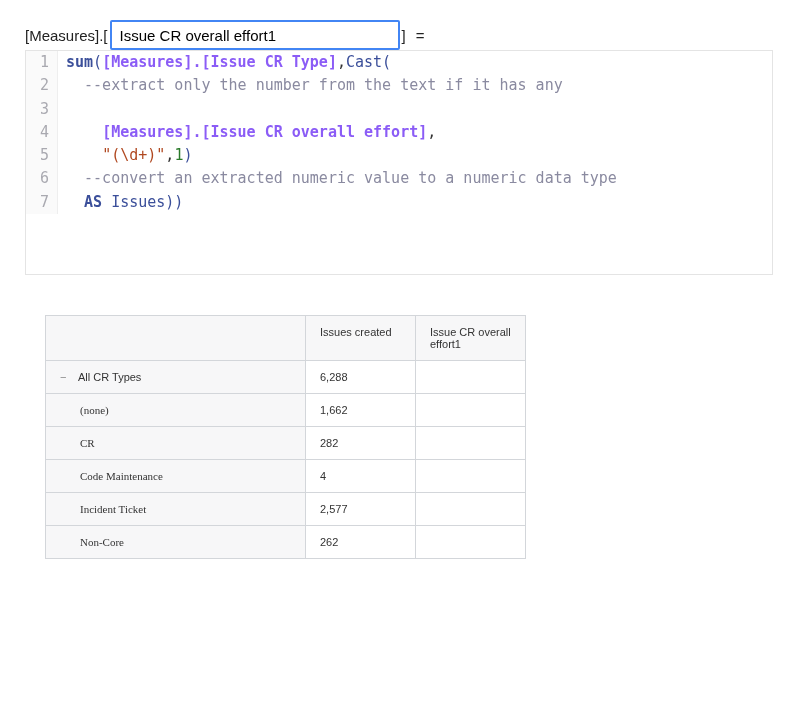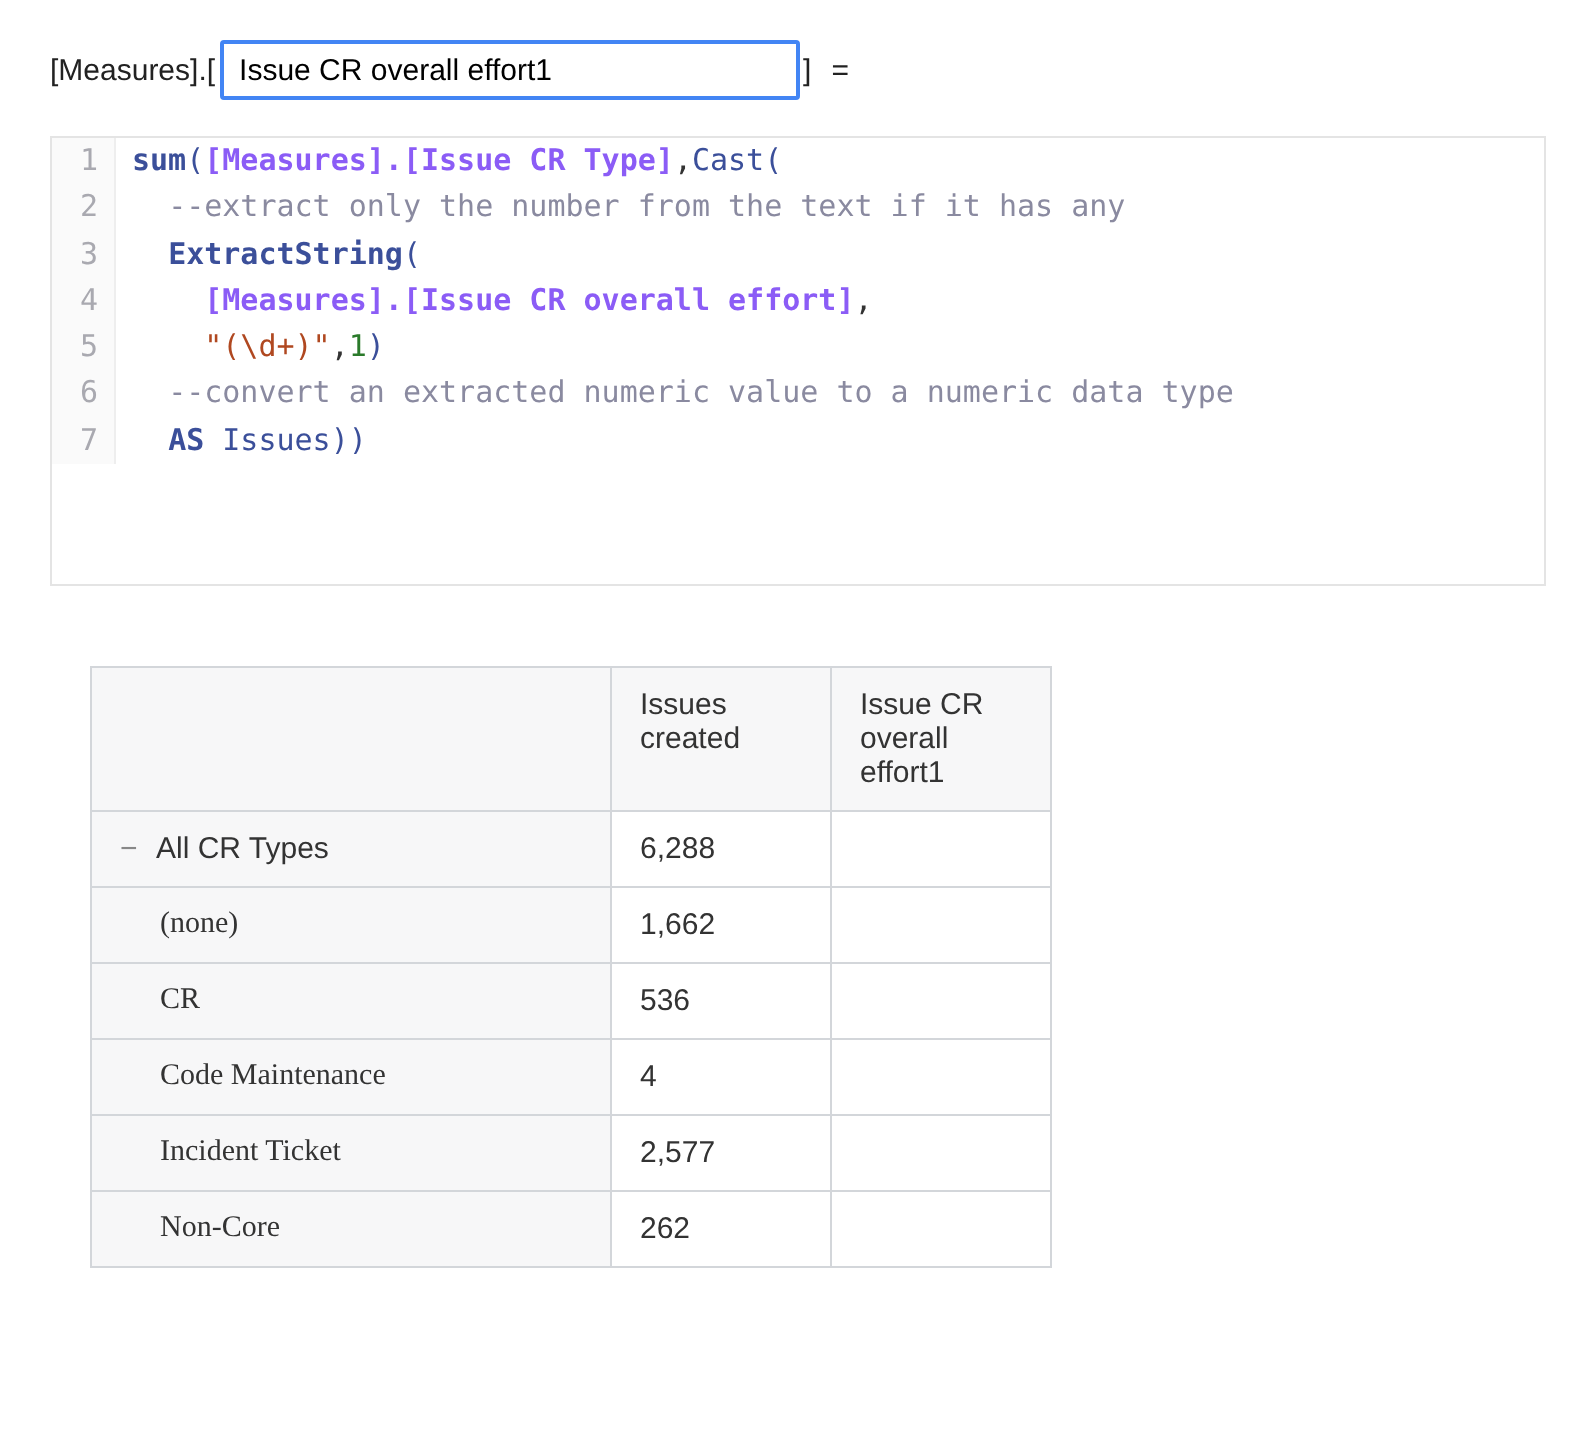--- a/index.html
+++ b/index.html
@@ -7,21 +7,20 @@
     margin: 0;
     padding: 20px 25px;
     font-family: -apple-system, BlinkMacSystemFont, "Segoe UI", Arial, sans-serif;
     background: #fff;
     color: #333;
     font-size: 14px;
   }
   .measure-row {
     display: flex;
     align-items: center;
-    margin-bottom: 18px;
     font-size: 15px;
     color: #222;
   }
   .measure-row .prefix { margin-right: 2px; }
   .measure-input {
     border: 2px solid #4285f4;
     padding: 4px 8px;
     font-size: 15px;
     font-family: inherit;
     width: 290px;
@@ -68,21 +67,21 @@
   .tok-num { color: #2a7a2a; }
   .tok-paren { color: #3b4f9a; }
   .tok-type { color: #3b4f9a; }
   .tok-plain { color: #333; }
 
   .table-wrap {
     padding-left: 20px;
   }
   table.data {
     border-collapse: collapse;
-    font-size: 15px;
+    font-size: 11px;
   }
   table.data th, table.data td {
     border: 1px solid #d3d6da;
     padding: 10px 14px;
     vertical-align: top;
   }
   table.data th {
     background: #f7f7f8;
     font-weight: 400;
     text-align: left;
@@ -127,21 +126,20 @@
     <div class="code-line">
       <div class="gutter">1</div>
       <div class="code-content"><span class="tok-fn">sum</span><span class="tok-paren">(</span><span class="tok-ident">[Measures].[Issue CR Type]</span><span class="tok-plain">,</span><span class="tok-cast">Cast</span><span class="tok-paren">(</span></div>
     </div>
     <div class="code-line">
       <div class="gutter">2</div>
       <div class="code-content">  <span class="tok-comment">--extract only the number from the text if it has any</span></div>
     </div>
     <div class="code-line">
       <div class="gutter">3</div>
-      <div class="code-content">  <span class="tok-fn">ExtractString</span><span class="tok-paren">(</span></div>
     </div>
     <div class="code-line">
       <div class="gutter">4</div>
       <div class="code-content">    <span class="tok-ident">[Measures].[Issue CR overall effort]</span><span class="tok-plain">,</span></div>
     </div>
     <div class="code-line">
       <div class="gutter">5</div>
       <div class="code-content">    <span class="tok-str">"(\d+)"</span><span class="tok-plain">,</span><span class="tok-num">1</span><span class="tok-paren">)</span></div>
     </div>
     <div class="code-line">
@@ -169,21 +167,21 @@
           <td class="num">6,288</td>
           <td class="num"></td>
         </tr>
         <tr>
           <td class="rowlabel indent-1"><span>(none)</span></td>
           <td class="num">1,662</td>
           <td class="num"></td>
         </tr>
         <tr>
           <td class="rowlabel indent-1"><span>CR</span></td>
-          <td class="num">536</td>
+          <td class="num">282</td>
           <td class="num"></td>
         </tr>
         <tr>
           <td class="rowlabel indent-1"><span>Code Maintenance</span></td>
           <td class="num">4</td>
           <td class="num"></td>
         </tr>
         <tr>
           <td class="rowlabel indent-1"><span>Incident Ticket</span></td>
           <td class="num">2,577</td>

